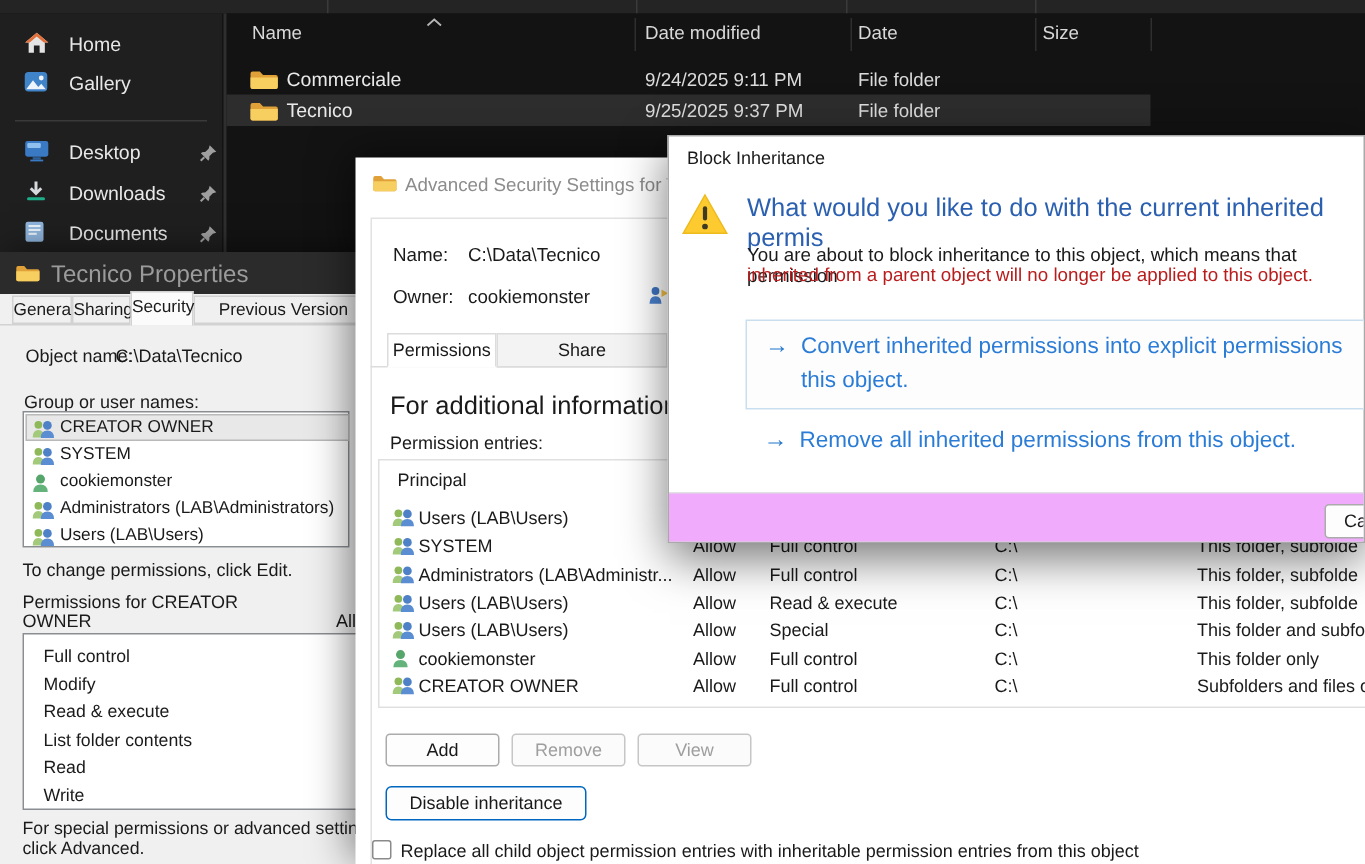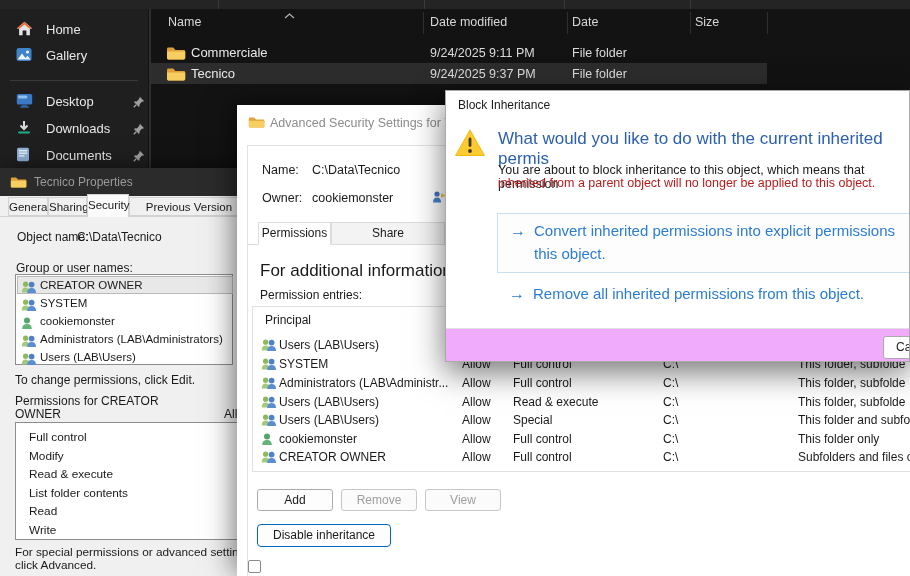--- a/index.html
+++ b/index.html
@@ -28,21 +28,21 @@
   .frow .fname{position:absolute;left:40px;top:3px;}
   .frow .fdate{position:absolute;left:279px;top:3.5px;font-size:12.5px;color:#dcdcdc;}
   .frow .ftype{position:absolute;left:421px;top:3.5px;font-size:12.5px;color:#dcdcdc;}
   .frow .fic{position:absolute;left:15px;top:3px;}
   .sel-row{background:#2d2d2d;}
   
   .win{position:absolute;overflow:hidden;}
   #props{left:0;top:168px;width:245px;height:408px;background:#f0f0f0;
     box-shadow:6px 0 22px rgba(0,0,0,.55);}
   #props-title{position:absolute;left:0;top:0;width:245px;height:28px;background:#2b2b2b;}
-  #props-title .txt{position:absolute;left:34px;top:7px;font-size:12px;color:#9b9b9b;}
+  #props-title .txt{position:absolute;left:34px;top:7px;font-size:16px;color:#9b9b9b;}
   .ptab{position:absolute;top:29px;height:19px;background:#f0f0f0;border:1px solid #d2d2d2;
     font-size:11.5px;color:#1a1a1a;text-align:center;line-height:18px;box-sizing:border-box;}
   .ptab-sel{top:26px;height:23px;background:#fbfbfb;line-height:20px;border-bottom:none;z-index:2;}
   #ptabline{position:absolute;left:0;top:48px;width:245px;height:1px;background:#d2d2d2;}
   .blk{font-size:12px;color:#1a1a1a;}
   .listbox{position:absolute;background:#ffffff;border:1px solid #8a8d92;box-sizing:border-box;}
   .grow{position:absolute;left:1px;width:216px;height:18px;}
   .grow .gi{position:absolute;left:4px;top:3px;}
   .grow .gl{position:absolute;left:23px;top:2.5px;font-size:11.5px;color:#1a1a1a;}
   .grow-sel{background:#e8e8e8;outline:1px solid #b9b9b9;outline-offset:-1px;}
@@ -205,21 +205,21 @@
       </svg></span>
   <span class="fname">Commerciale</span>
   <span class="fdate">9/24/2025 9:11 PM</span>
   <span class="ftype">File folder</span>
 </div>
 <div class="frow sel-row" style="left:151px;top:63px;width:616px">
   <span class="fic"><svg width="20" height="16" viewBox="0 0 20 16">
         <use href="#g-folder"></use>
       </svg></span>
   <span class="fname">Tecnico</span>
-  <span class="fdate">9/24/2025 9:37 PM</span>
+  <span class="fdate">9/25/2025 9:37 PM</span>
   <span class="ftype">File folder</span>
 </div>
 
 <div id="props" class="win">
   <div id="props-title">
     <span class="abs" style="left:10px;top:7px"><svg width="17" height="14" viewBox="0 0 20 16">
           <use href="#g-folder"></use>
         </svg></span>
     <span class="txt">Tecnico Properties</span>
   </div>
@@ -384,20 +384,21 @@
     <span class="inh">C:\</span>
     <span class="ap">Subfolders and files o</span>
   </div>
 
   <div class="btn" style="left:20px;top:384px;width:76px;height:22px;line-height:20px">Add</div>
   <div class="btn btn-dis" style="left:104px;top:384px;width:76px;height:22px;line-height:20px">Remove</div>
   <div class="btn btn-dis" style="left:188px;top:384px;width:76px;height:22px;line-height:20px">View</div>
   <div class="btn" style="left:20px;top:419px;width:134px;height:23px;line-height:21px;border:1px solid #0067c0;border-radius:4px">Disable inheritance</div>
 
   <div class="chk" style="left:11px;top:455px"></div>
+  <div class="t" style="left:30px;top:455px;font-size:12px;color:#1a1a1a">Replace all child object permission entries with inheritable permission entries from this object</div>
 </div>
 
 <div id="block" class="win">
   <div class="dtitle">Block Inheritance</div>
 
   <span class="abs" style="left:8px;top:37px">
     <svg width="32" height="30" viewBox="0 0 32 30">
       <path d="M16 2 L30.5 27.5 H1.5 Z" fill="#fdca2f" stroke="#eebb1c" stroke-width="1"></path>
       <rect x="14.6" y="9.5" width="2.8" height="9.5" rx="1.4" fill="#3f3a22"></rect>
       <circle cx="16" cy="23" r="1.9" fill="#3f3a22"></circle>

